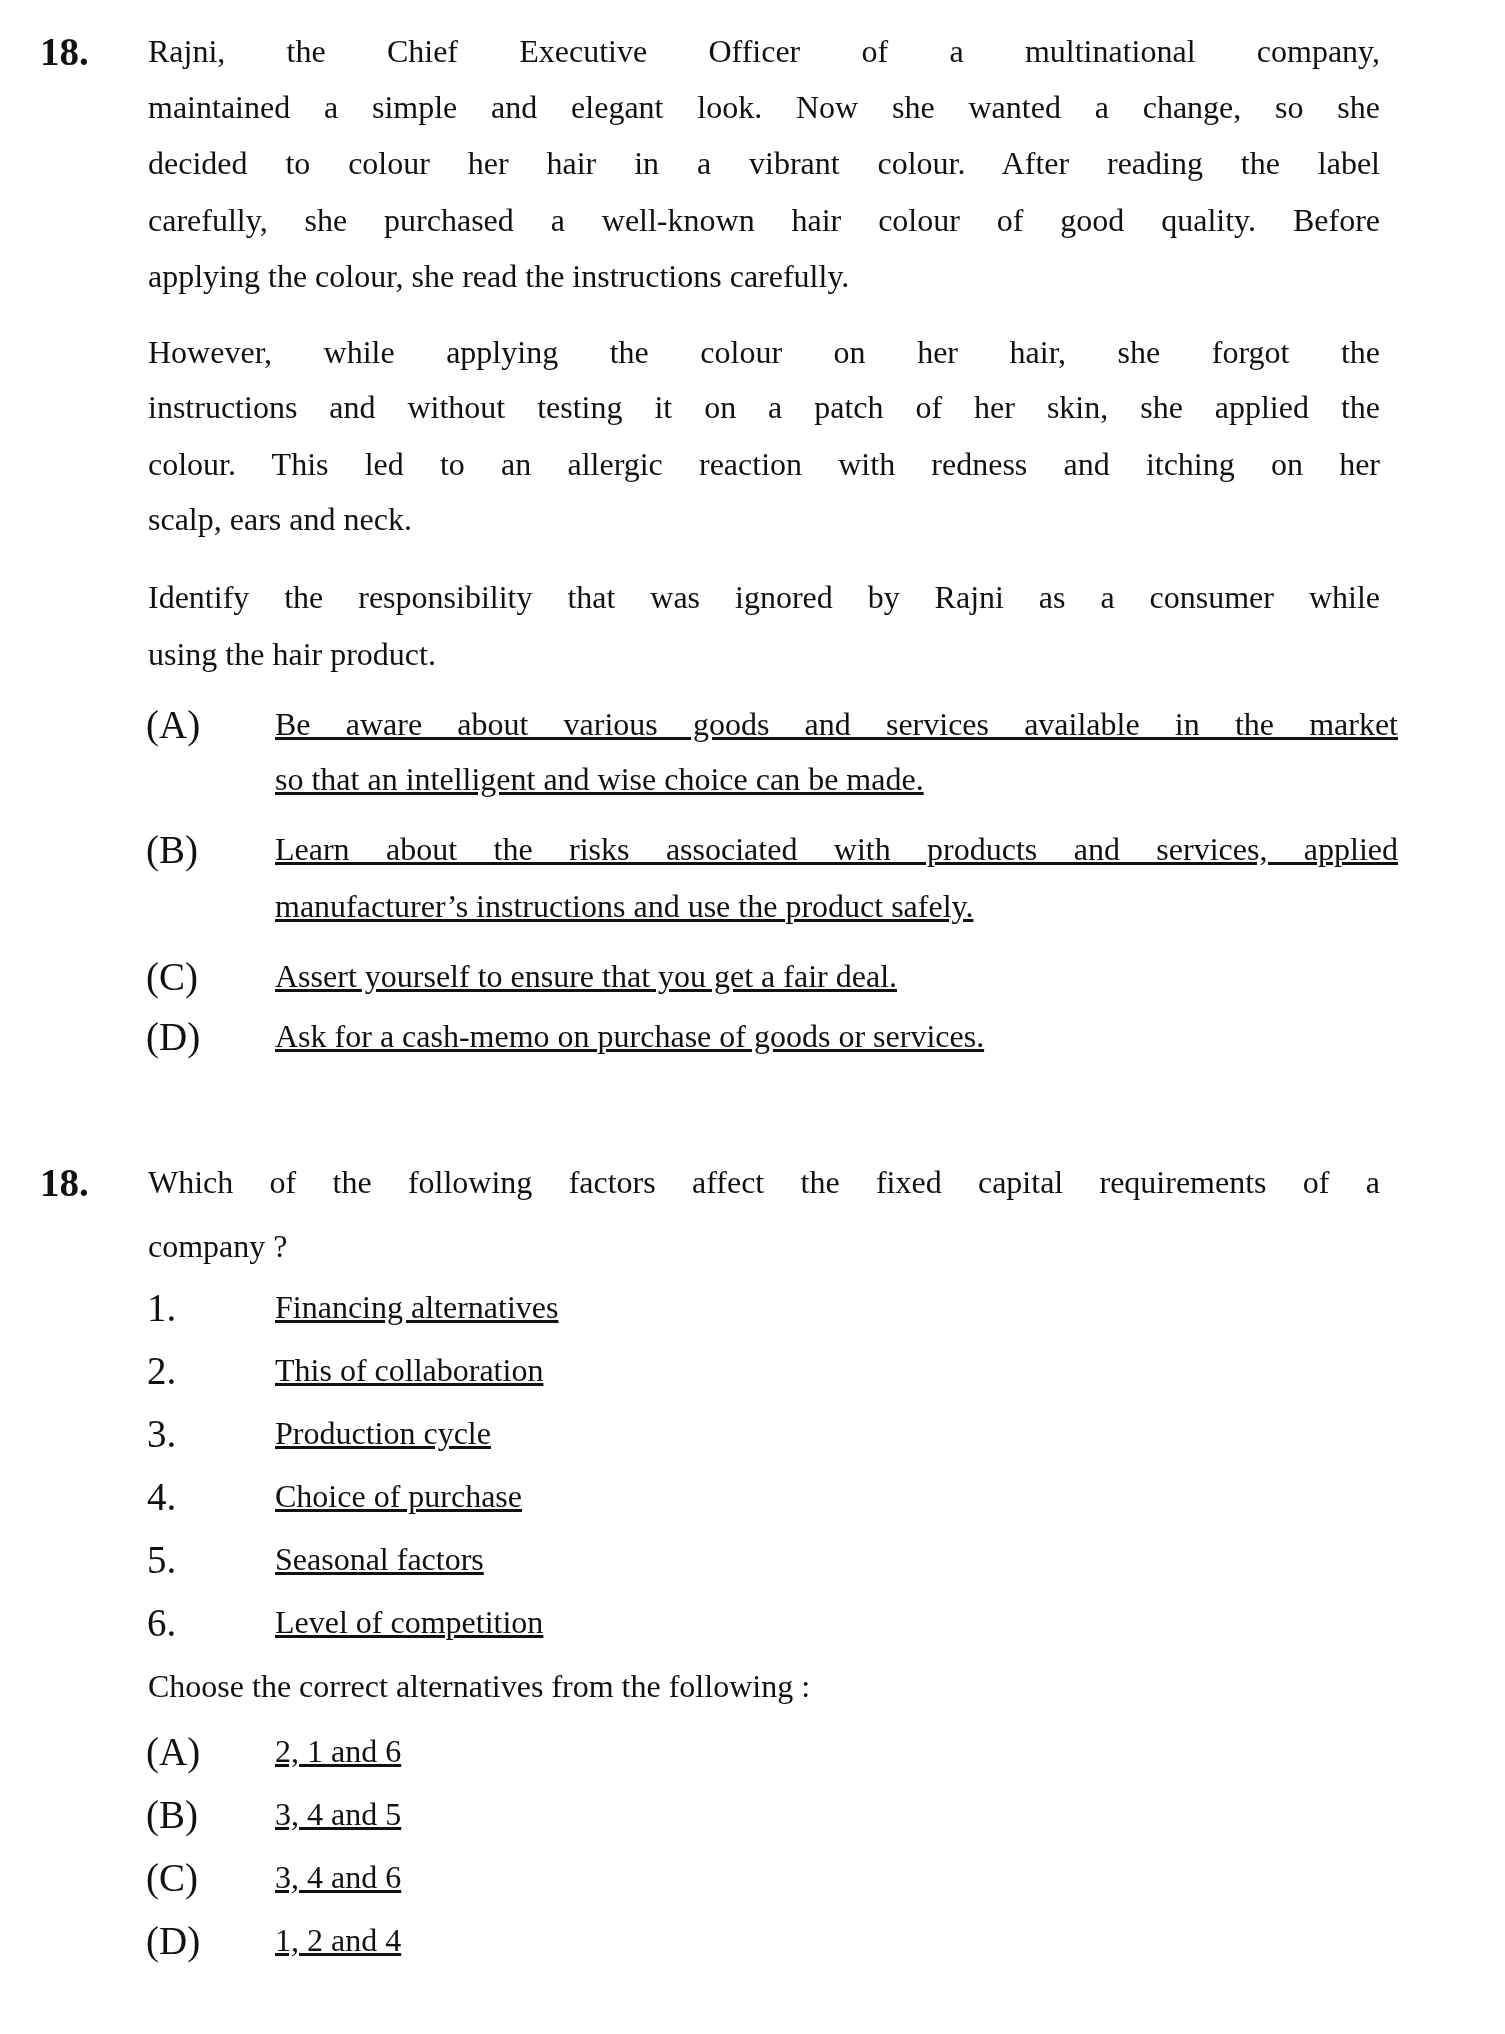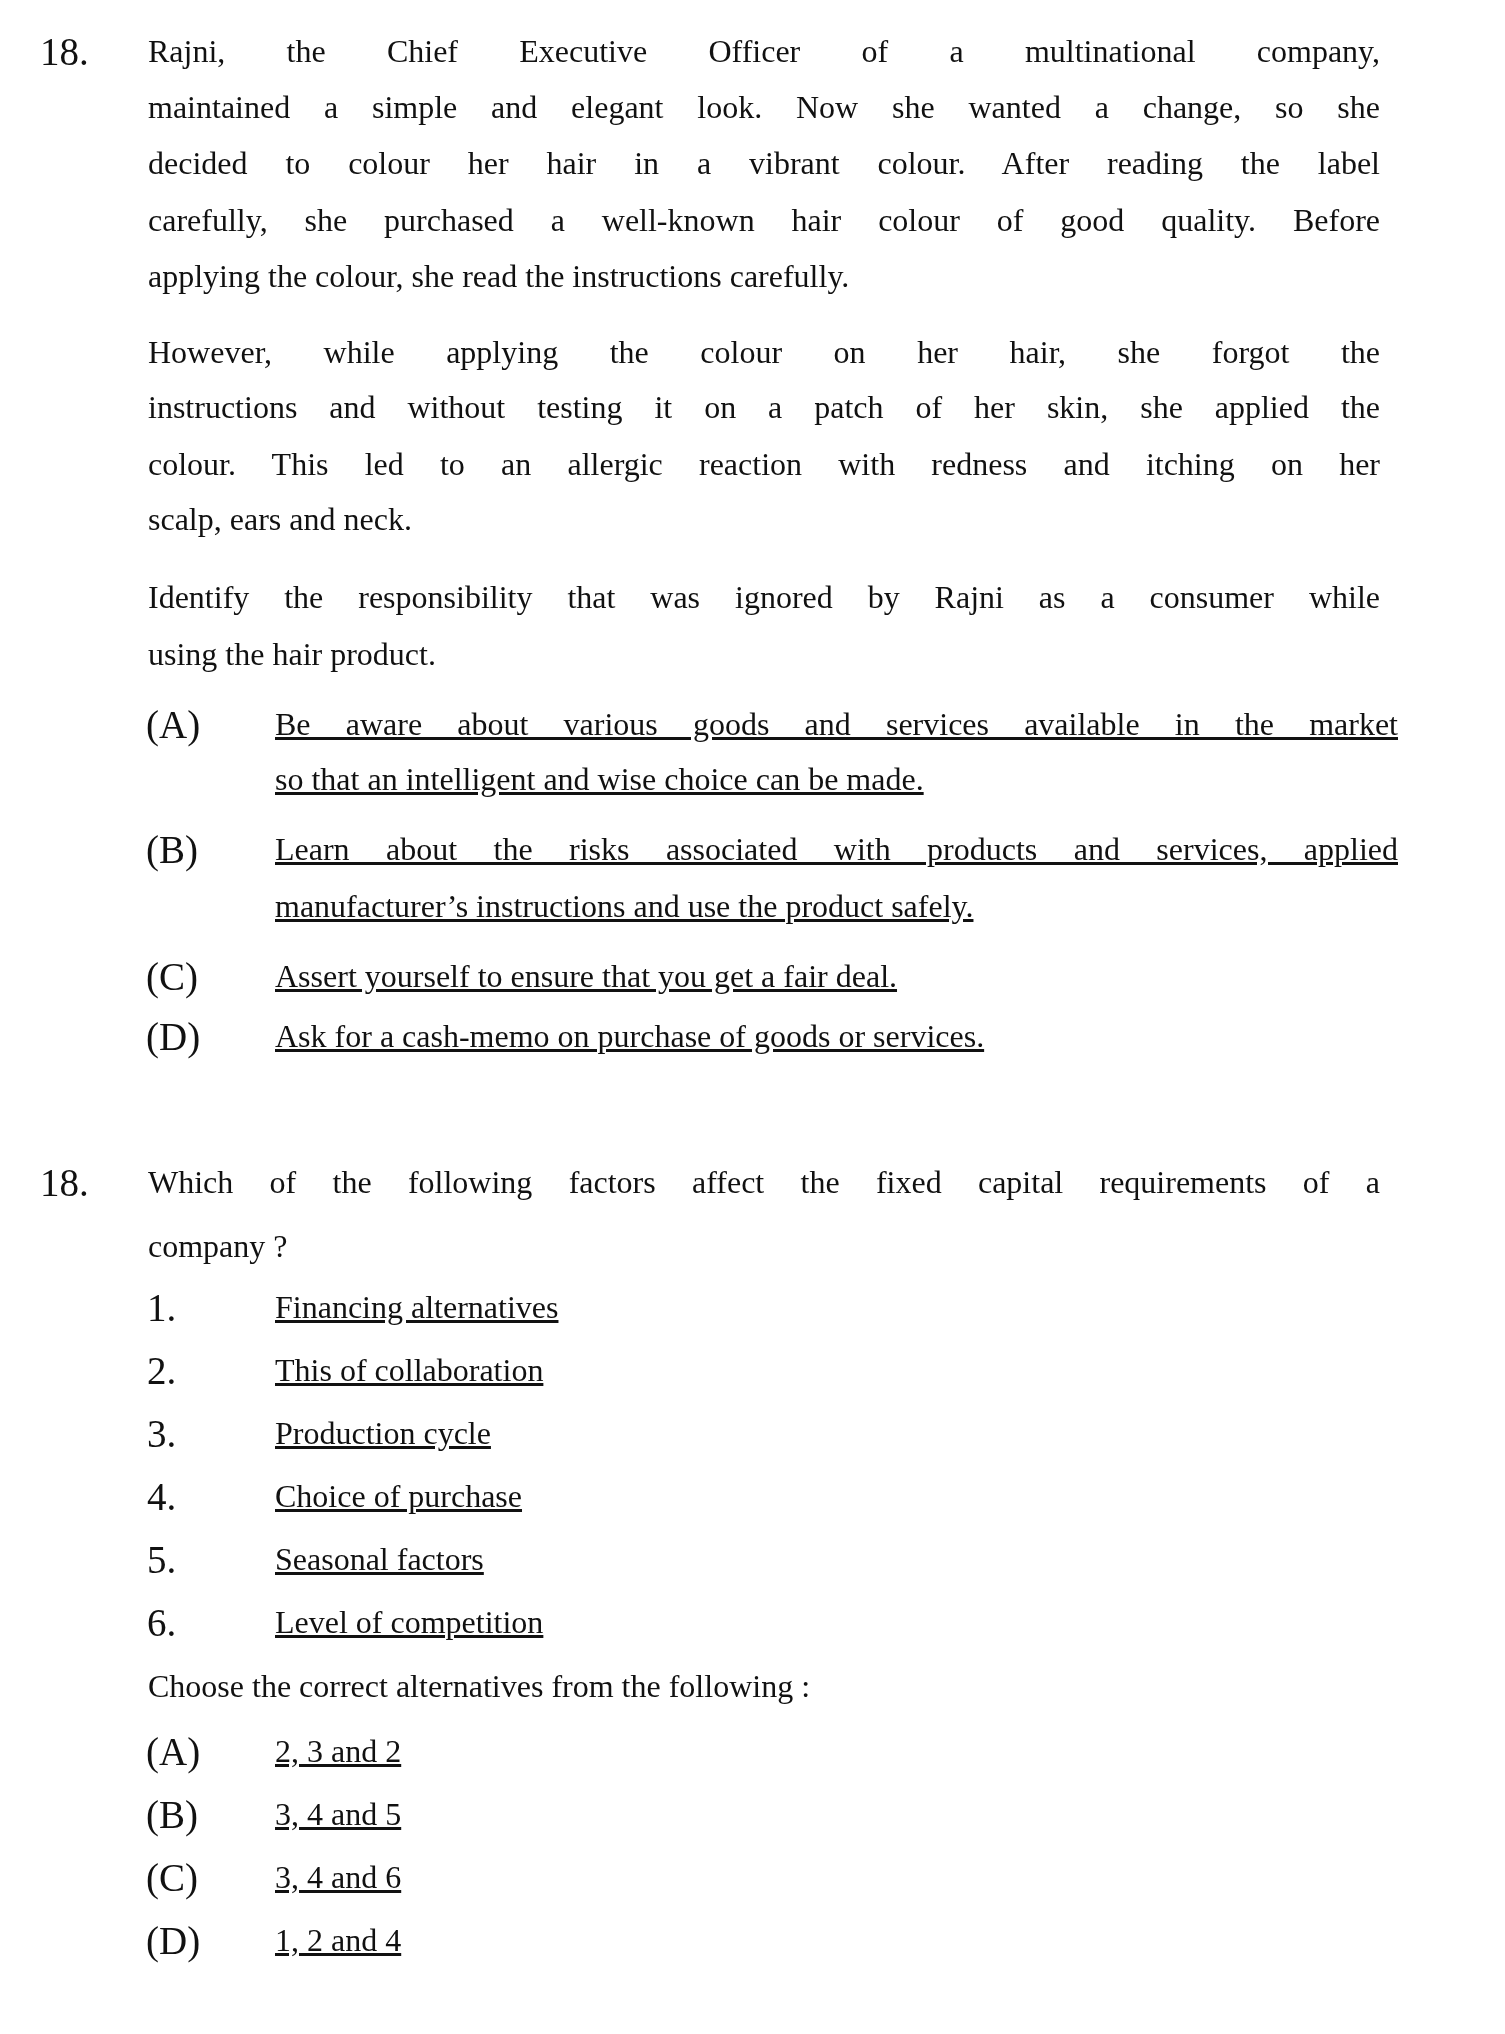--- a/index.html
+++ b/index.html
@@ -1,19 +1,19 @@
 <!DOCTYPE html>
 <html><head>
 <meta charset="utf-8">
 <style>
   html, body { margin: 0; padding: 0; background: #ffffff; }
   body { width: 1505px; height: 2034px; position: relative; overflow: hidden;
          font-family: "Liberation Serif", "DejaVu Serif", serif; color: #111111; }
   .ln { position: absolute; font-size: 32px; line-height: 39px; white-space: nowrap; }
-  .qnum { position: absolute; left: 40px; font-weight: normal; font-size: 39px; line-height: 39px; }
+  .qnum { position: absolute; left: 40px; font-weight: bold; font-size: 39px; line-height: 39px; }
   .body-line { left: 148px; width: 1232px; }
   .just { text-align: justify; text-align-last: justify; white-space: normal; }
   .opt-label { position: absolute; left: 146px; font-size: 39px; line-height: 39px; }
   .opt-line { left: 275px; width: 1123px; text-decoration: underline; }
   .item-num { position: absolute; left: 147px; font-size: 39px; line-height: 39px; }
 </style>
 </head>
 <body>
 
 <div>
@@ -91,21 +91,21 @@
       <div class="item-num" style="top:1603px">6.</div>
       <div class="ln opt-line" style="top:1603px">Level of competition</div>
     </div>
   </div>
 
   <div class="ln body-line" style="top:1667px">Choose the correct alternatives from the following :</div>
 
   <div>
     <div>
       <div class="opt-label" style="top:1732px">(A)</div>
-      <div class="ln opt-line" style="top:1732px">2, 3 and 2</div>
+      <div class="ln opt-line" style="top:1732px">2, 1 and 6</div>
     </div>
     <div>
       <div class="opt-label" style="top:1795px">(B)</div>
       <div class="ln opt-line" style="top:1795px">3, 4 and 5</div>
     </div>
     <div>
       <div class="opt-label" style="top:1858px">(C)</div>
       <div class="ln opt-line" style="top:1858px">3, 4 and 6</div>
     </div>
     <div>

